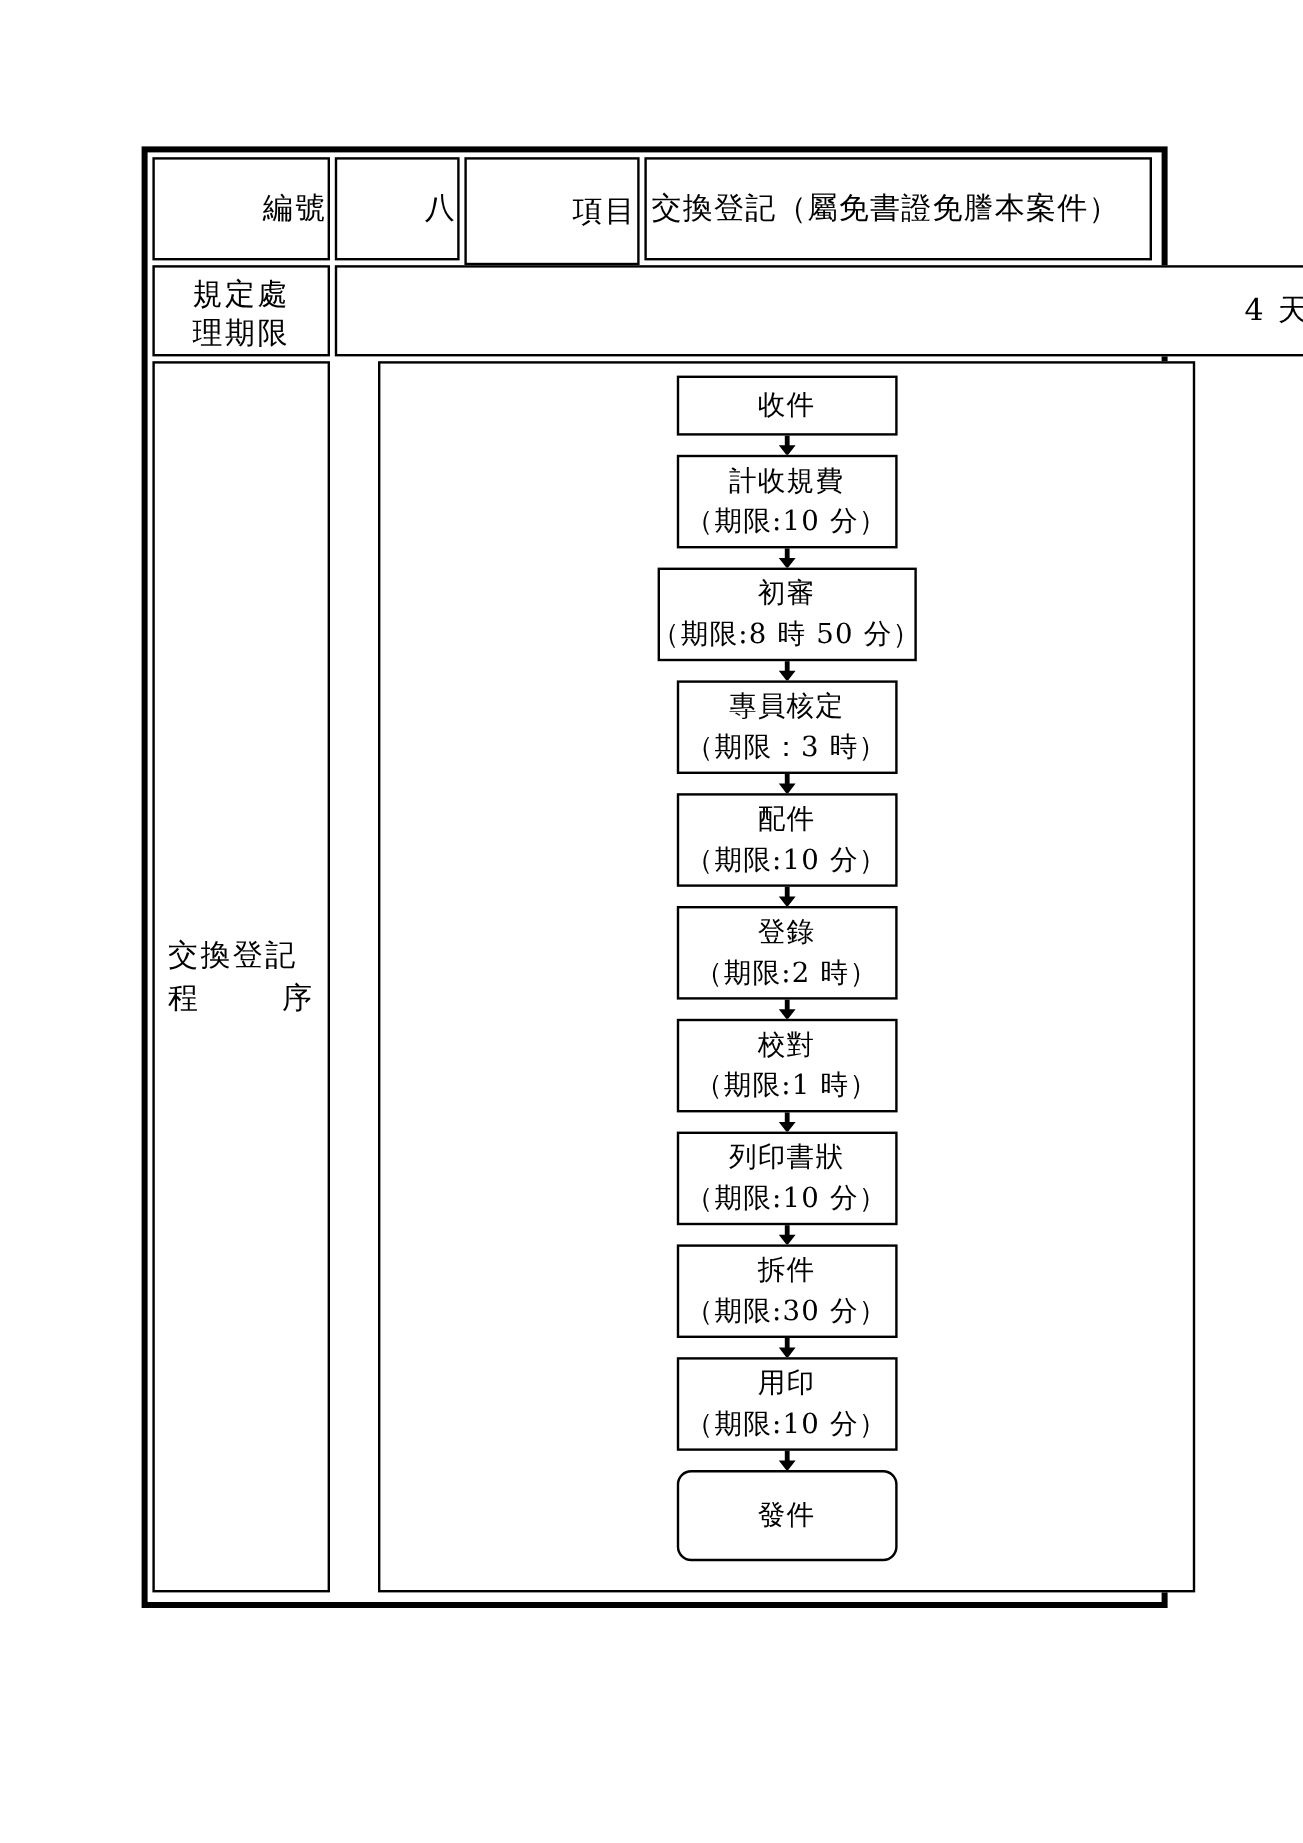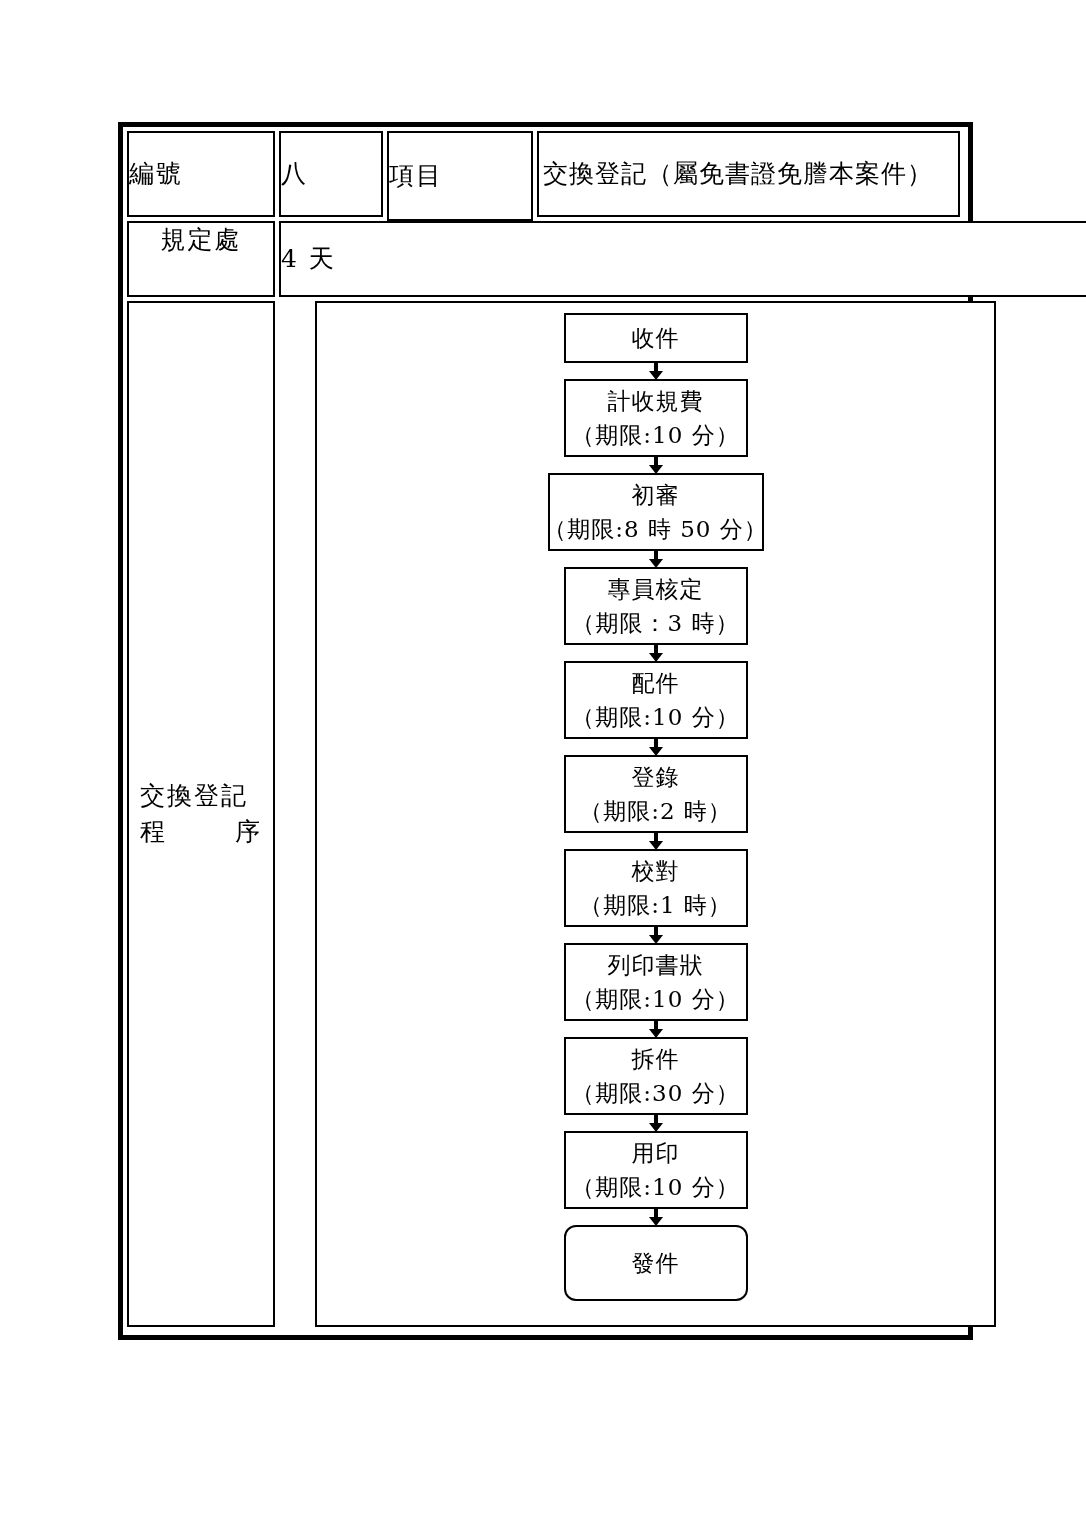--- a/index.html
+++ b/index.html
@@ -34,21 +34,21 @@
   }
 
   
   .cell {
     position: absolute;
     border: 2px solid #000;
     box-sizing: border-box;
     background: #fff;
     display: flex;
     align-items: center;
-    justify-content: flex-start;
+    justify-content: flex-end;
     text-align: center;
     font-size: 25px;
     line-height: 1.45;
     letter-spacing: 2px;
   }
 
   
   #cell-no-label   { left: 4px;   top: 4px;   width: 148px; height: 86px; }
   #cell-no-value   { left: 156px; top: 4px;   width: 104px; height: 86px; }
   #cell-item-label { left: 264px; top: 4px;   width: 146px; height: 90px; }
@@ -57,21 +57,20 @@
     justify-content: flex-start;
     padding-left: 4px;
     letter-spacing: 1px;
   }
 
   
   #cell-deadline-label {
     left: 4px; top: 94px; width: 148px; height: 76px;
     flex-direction: column;
     line-height: 1.35;
-    gap: 44px;
   }
   #cell-deadline-value { left: 156px; top: 94px; width: 815px; height: 76px; }
 
   
   #cell-sop-label {
     left: 4px; top: 174px; width: 148px; height: 1026px;
     flex-direction: column;
     justify-content: center;
   }
   #cell-sop-body {

